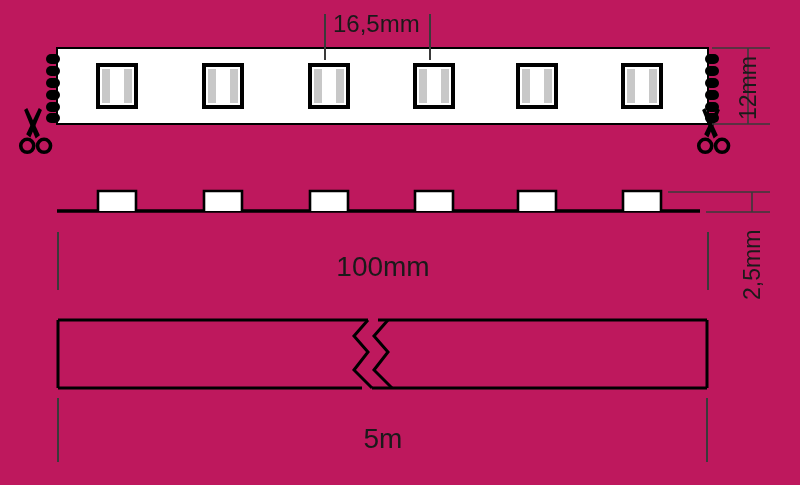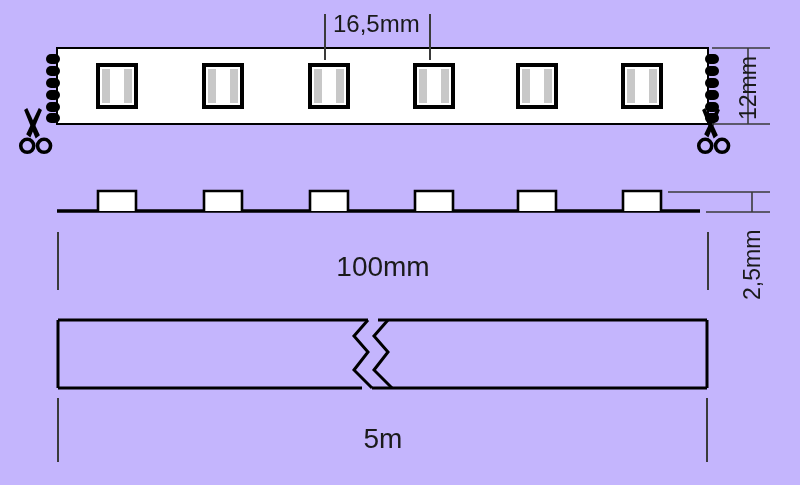--- a/index.html
+++ b/index.html
@@ -8,21 +8,21 @@
     padding: 0;
     background: #ffffff;
   }
   body {
     font-family: "Liberation Sans", sans-serif;
   }
   #drawing-root {
     position: relative;
     width: 800px;
     height: 485px;
-    background: #c4b5fd;
+    background: #be185d;
     overflow: hidden;
   }
   #drawing-root svg {
     display: block;
   }
   .dim-text {
     font-family: "Liberation Sans", sans-serif;
     fill: #1a1a1a;
   }
 </style>

